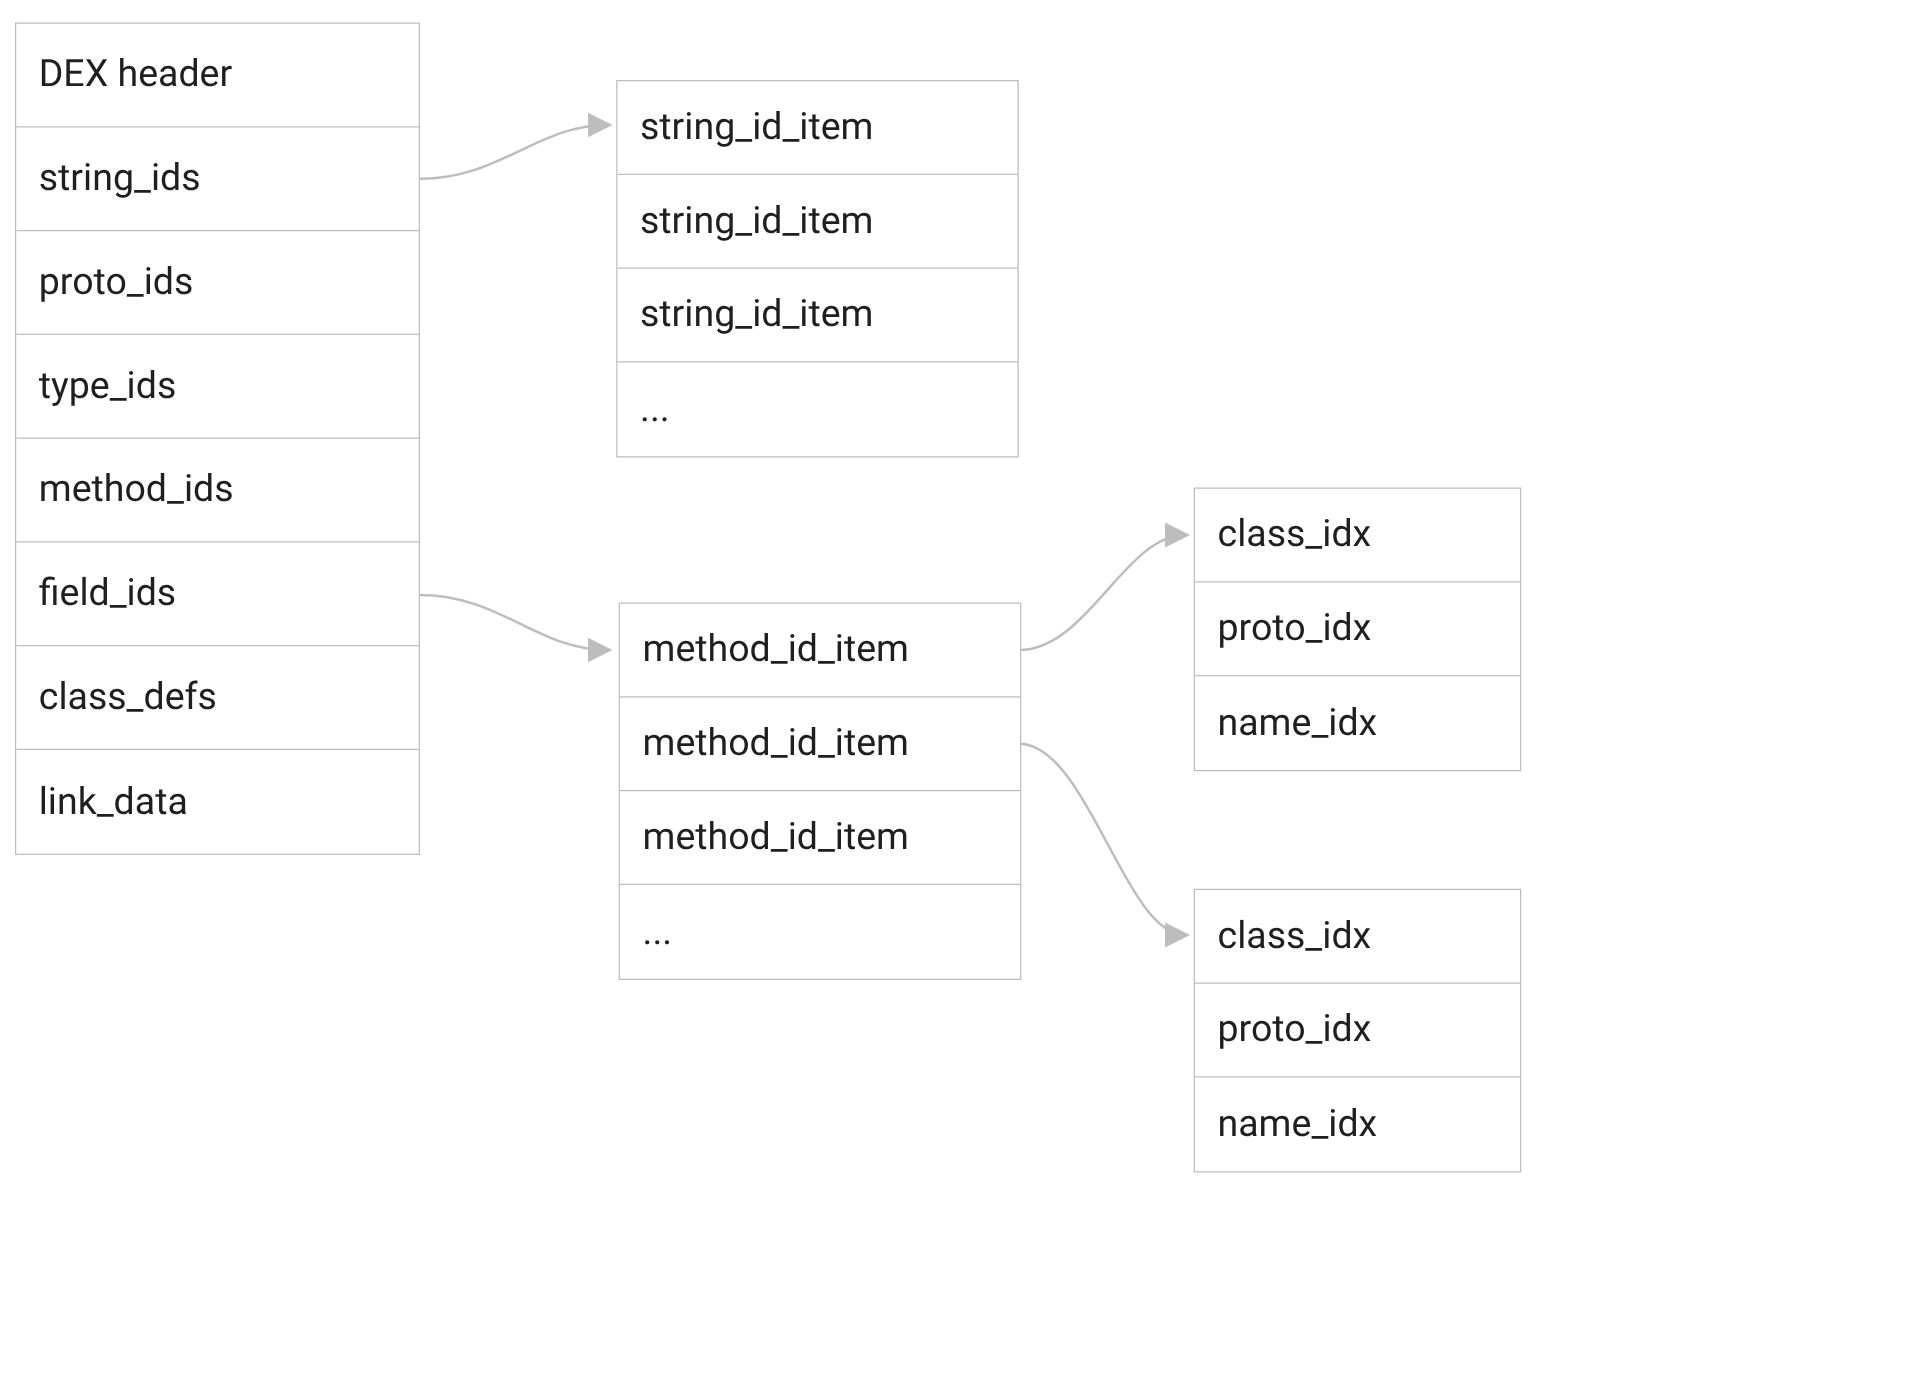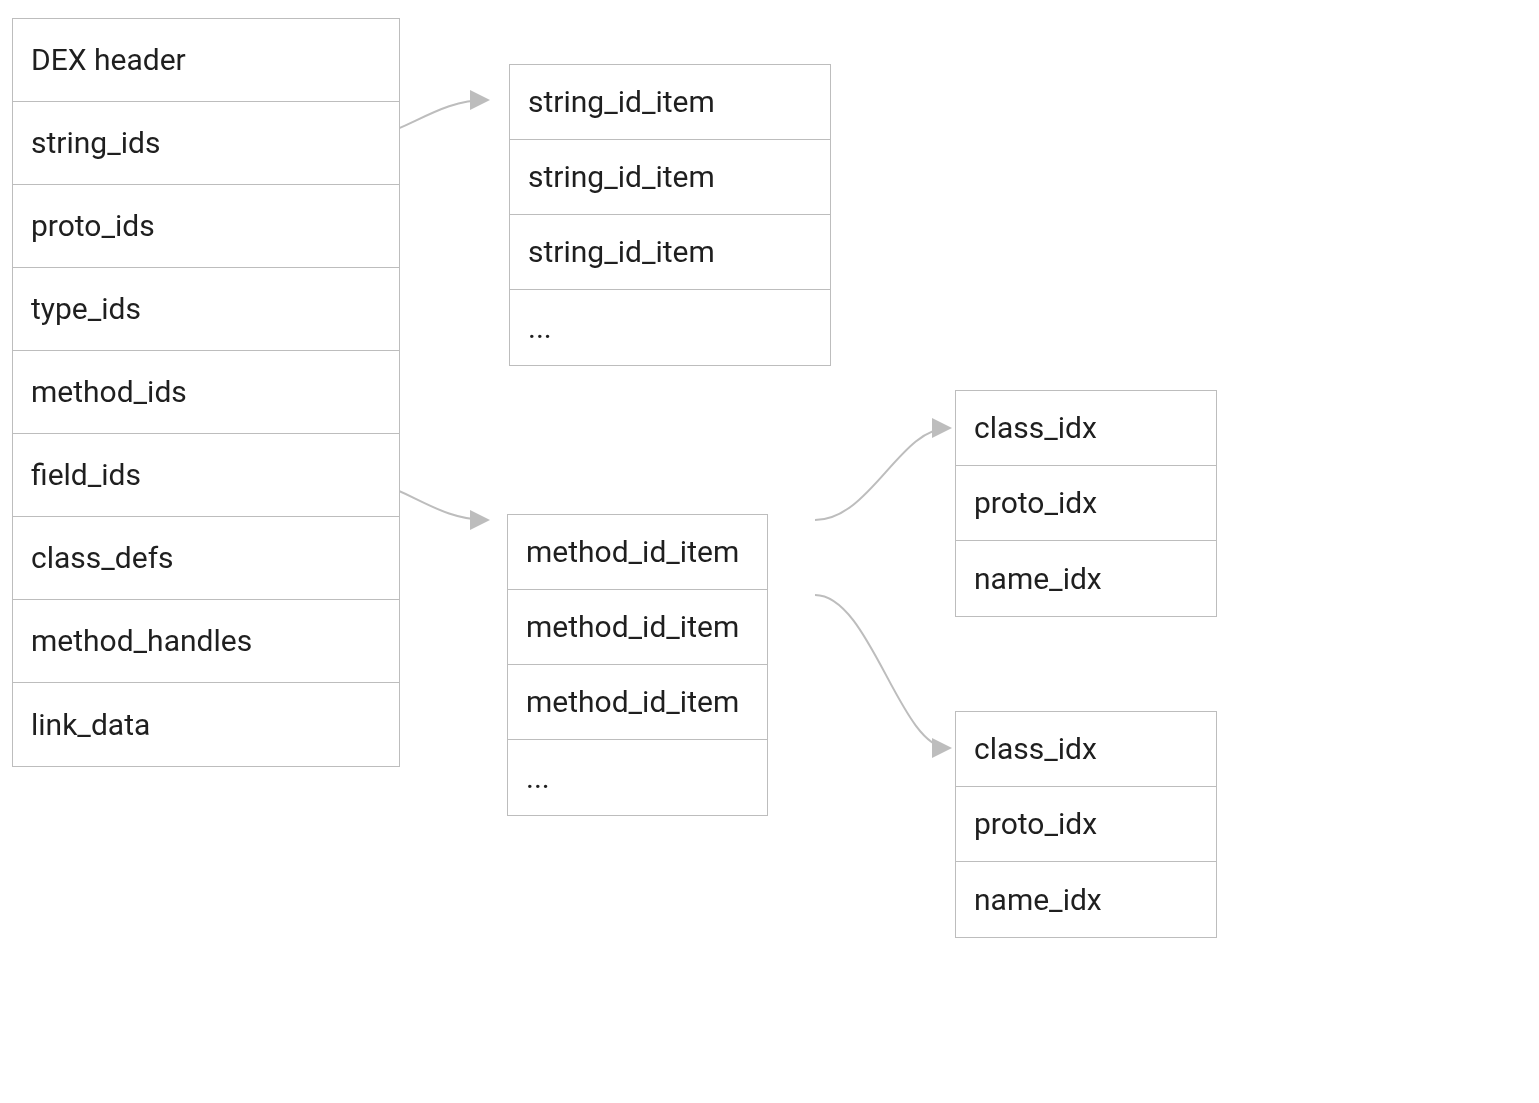--- a/index.html
+++ b/index.html
@@ -38,39 +38,37 @@
     white-space: nowrap;
   }
   .cell:last-child {
     border-bottom: none;
   }
 
   
   #box-dex {
     left: 12px;
     top: 18px;
-    width: 388px;
+    width: 324px;
   }
   #box-dex .cell { height: 83px; }
 
   
   #box-strings {
     left: 493px;
     top: 64px;
     width: 322px;
-    margin-left: 16px;
   }
   #box-strings .cell { height: 75px; }
 
   
   #box-methods {
-    left: 507px;
+    left: 495px;
     top: 482px;
-    width: 261px;
-    margin-top: 32px;
+    width: 322px;
   }
   #box-methods .cell { height: 75px; }
 
   
   #box-method-detail-1 {
     left: 955px;
     top: 390px;
     width: 262px;
   }
   #box-method-detail-1 .cell { height: 75px; }
@@ -105,21 +103,20 @@
   </svg>
 
   <div id="box-dex" class="box">
     <div class="cell">DEX header</div>
     <div class="cell">string_ids</div>
     <div class="cell">proto_ids</div>
     <div class="cell">type_ids</div>
     <div class="cell">method_ids</div>
     <div class="cell">field_ids</div>
     <div class="cell">class_defs</div>
-    <div class="cell">method_handles</div>
     <div class="cell">link_data</div>
   </div>
 
   <div id="box-strings" class="box">
     <div class="cell">string_id_item</div>
     <div class="cell">string_id_item</div>
     <div class="cell">string_id_item</div>
     <div class="cell">...</div>
   </div>
 

